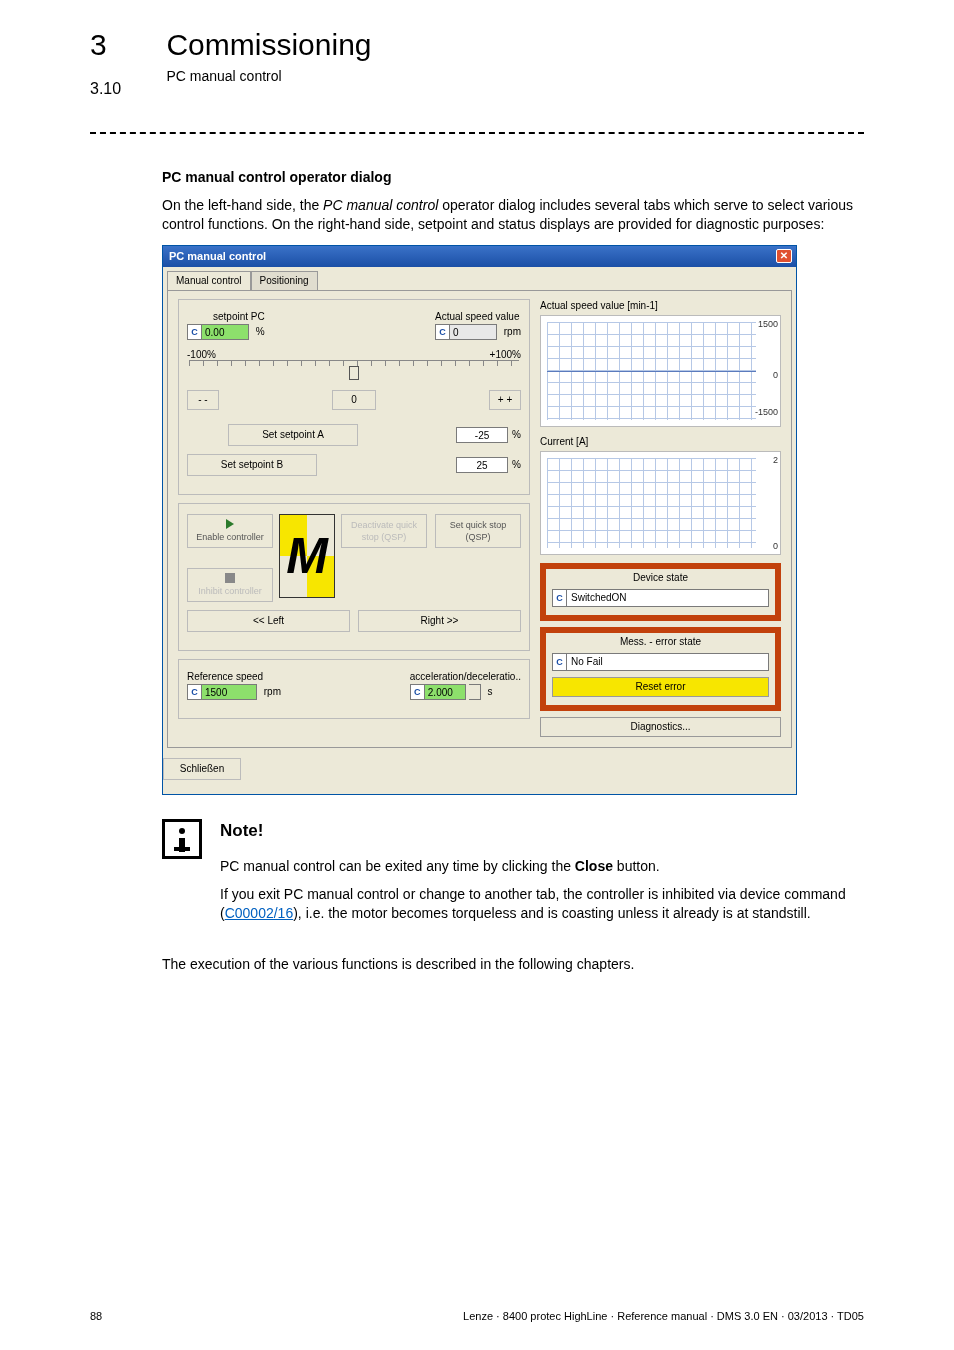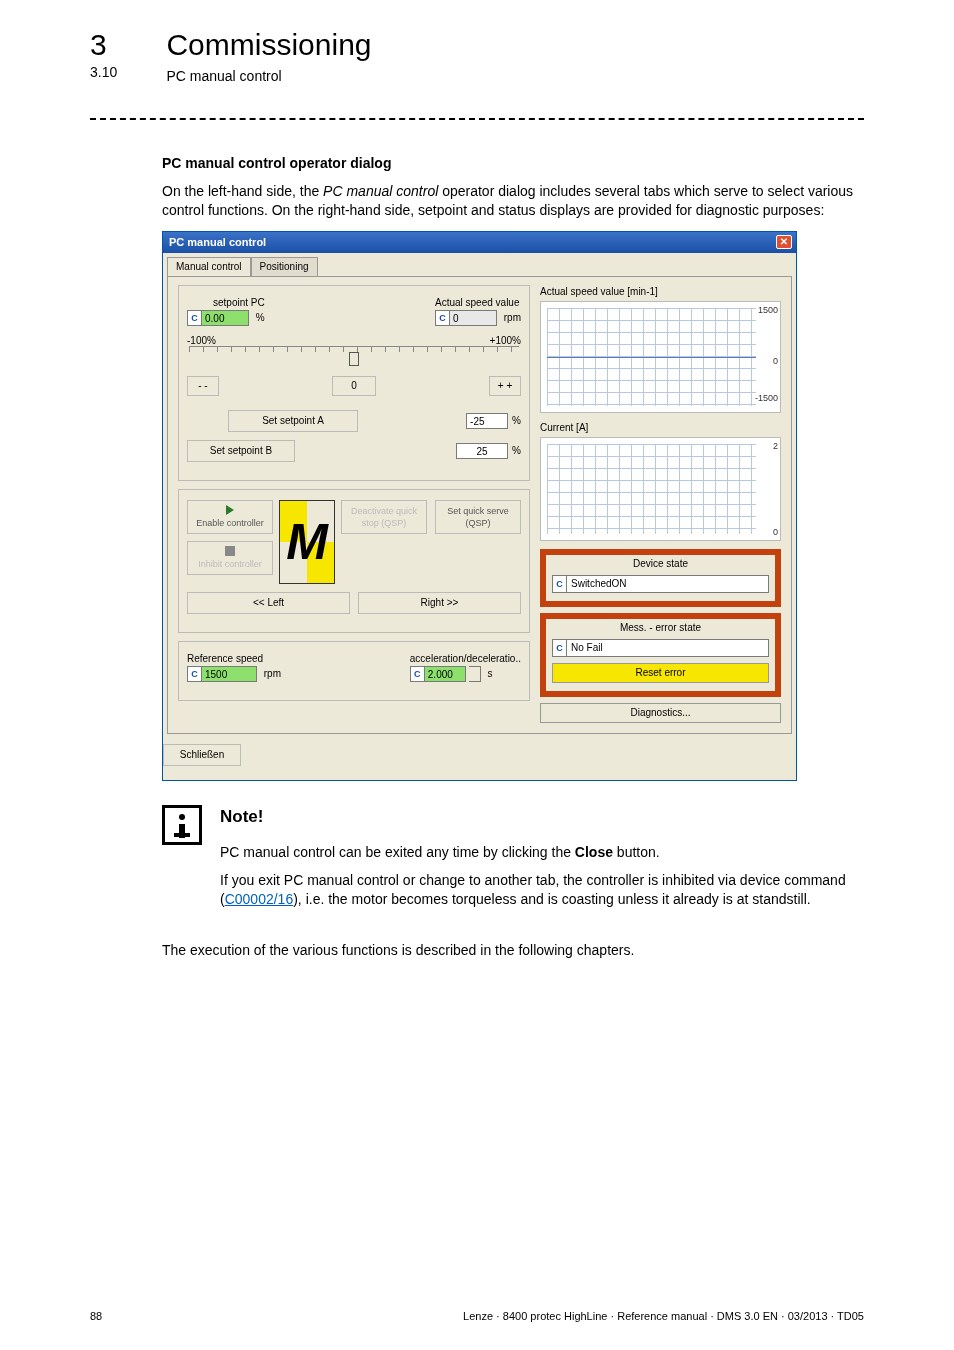--- a/index.html
+++ b/index.html
@@ -21,25 +21,25 @@
     width: 72px;
     vertical-align: top;
   }
   .chaptitle {
     font-size: 30px;
     font-weight: 400;
     display: inline-block;
     vertical-align: top;
   }
   .subnum {
-    font-size: 14px;
+    font-size: 16px;
     display: inline-block;
     width: 72px;
     vertical-align: top;
-    margin-top: 2px;
+    margin-top: 18px;
   }
   .subtitle {
     font-size: 14px;
     display: inline-block;
     vertical-align: top;
     margin-top: 6px;
   }
   .dashline {
     margin-top: 34px;
     border: none;
@@ -288,59 +288,59 @@
             <div class="row" style="justify-content:space-between;">
               <span class="mmppm">- -</span>
               <span class="midzero">0</span>
               <span class="mmppm">+ +</span>
             </div>
 
             <div class="row" style="margin-top:14px;padding-left:41px;">
               <div class="wideBtn" style="width:130px;">Set setpoint A</div>
               <div style="margin-left:auto; display:flex; align-items:center;">
                 <span class="cbox" style="background:#fff;">
-                    <input style="width: 40px; text-align: left;" value="-25">
+                    <input style="width: 50px; text-align: center;" value="-25">
                   </span>
                 <span class="unit">%</span>
               </div>
             </div>
             <div class="row">
-              <div class="wideBtn" style="width:108px;">Set setpoint B</div>
+              <div class="wideBtn" style="width:130px;">Set setpoint B</div>
               <div style="margin-left:auto; display:flex; align-items:center;">
                 <span class="cbox" style="background:#fff;">
                     <input style="width: 50px; text-align: center;" value="25">
                   </span>
                 <span class="unit">%</span>
               </div>
             </div>
           </div>
 
           <div class="groupbox">
             <div class="row" style="align-items:flex-start;">
-              <div style="display:flex;flex-direction:column;gap:7px;">
+              <div style="display:flex;flex-direction:column;gap:20px;">
                 <div class="imgbtn">
                   <span class="tri"></span>
                   <span>Enable controller</span>
                 </div>
                 <div class="imgbtn" style="color:#bbb;">
                   <span class="sq"></span>
                   <span>Inhibit controller</span>
                 </div>
               </div>
               <div class="bigM">
                 <div class="yellow"></div>
                   <div class="border"></div>
                   <div class="letter">M</div>
               </div>
               <div style="display:flex;flex-direction:row;gap:8px;margin-left:auto;">
                 <div class="imgbtn" style="color:#bbb;">
                     <span>Deactivate quick stop (QSP)</span>
                   </div>
                 <div class="imgbtn">
-                    <span>Set quick serve (QSP)</span>
+                    <span>Set quick stop (QSP)</span>
                   </div>
               </div>
             </div>
             <div class="row" style="gap:8px;margin-top:6px;">
               <div class="wideBtn" style="flex:1;">&lt;&lt;  Left</div>
               <div class="wideBtn" style="flex:1;">Right  &gt;&gt;</div>
             </div>
           </div>
 
           <div class="groupbox" style="margin-bottom:0;">

